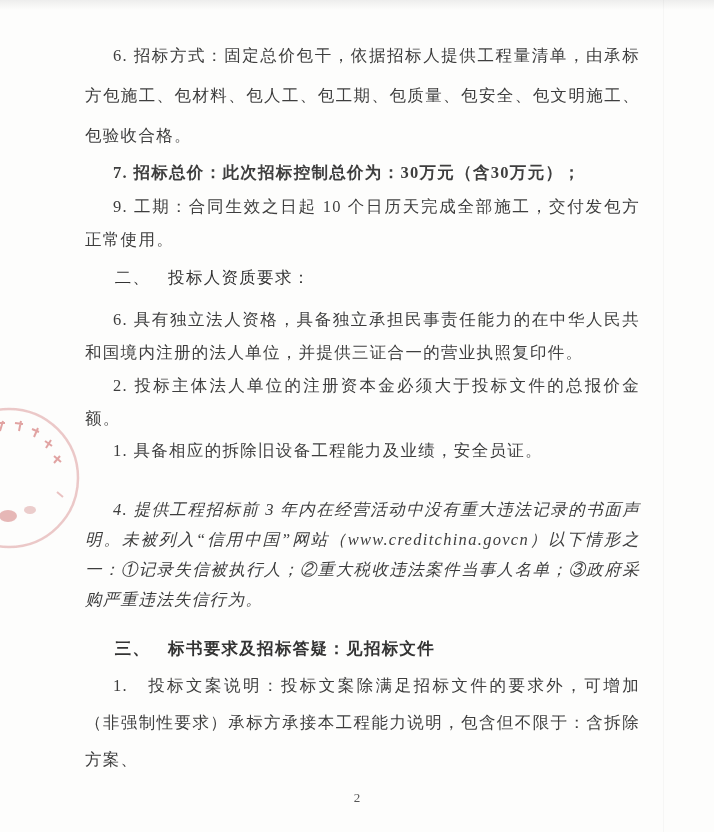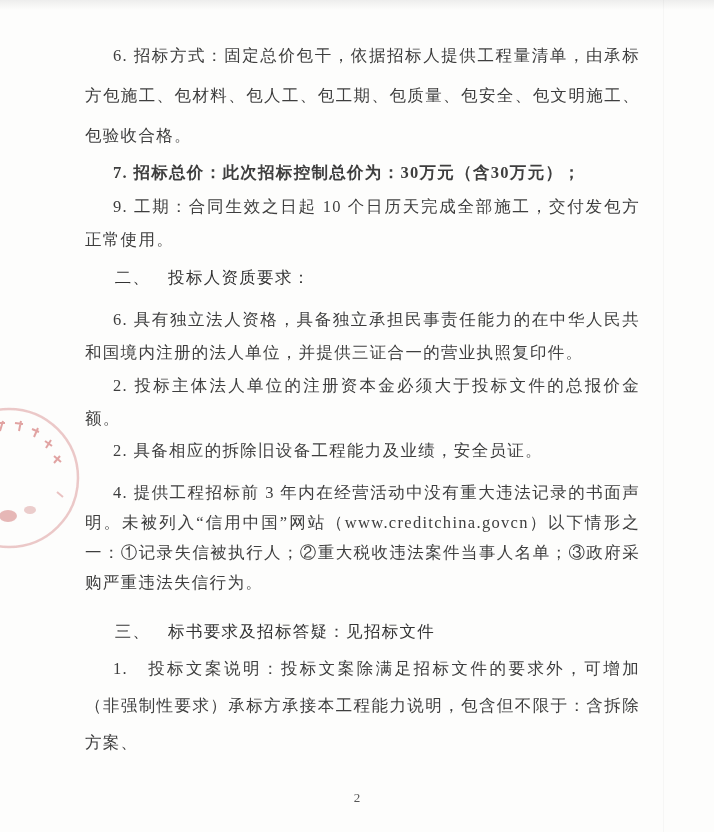--- a/index.html
+++ b/index.html
@@ -40,22 +40,22 @@
     line-height: 31px;
   }
   .p0  { line-height: 40px; }
   .p1  { line-height: 34px; font-weight: bold; }
   .p2  { line-height: 33px; }
   .p3  { line-height: 30px; }
   .h2  { margin-top: 6px;  line-height: 32px; font-weight: normal; color: #333; text-indent: 1.8em; }
   .p5  { margin-top: 9px;  line-height: 33px; }
   .p6  { line-height: 33px; }
   .p7  { line-height: 32px; }
-  .p8  { margin-top: 11px; line-height: 30px; }
-  .h3  { margin-top: 18px; line-height: 32px; font-weight: normal; color: #333; text-indent: 1.8em; }
+  .p8  { margin-top: 28px; line-height: 30px; font-style: italic; }
+  .h3  { margin-top: 18px; line-height: 32px; font-weight: bold; color: #333; text-indent: 1.8em; }
   .p10 { margin-top: 2px;  line-height: 37px; }
   .page-number {
     position: absolute;
     left: 0; right: 0;
     top: 790px;
     text-align: center;
     font-size: 13px;
     color: #555;
     letter-spacing: 0;
   }
@@ -105,21 +105,21 @@
     </g>
   </svg>
 
   <div class="text-block">
     <p class="para p0">6. 招标方式：固定总价包干，依据招标人提供工程量清单，由承标方包施工、包材料、包人工、包工期、包质量、包安全、包文明施工、包验收合格。</p>
     <p class="para p1">7. 招标总价：此次招标控制总价为：30万元（含30万元）；</p>
     <p class="para p2">9. 工期：合同生效之日起 10 个日历天完成全部施工，交付发包方正常使用。</p>
     <p class="para h2">二、　投标人资质要求：</p>
     <p class="para p5">6. 具有独立法人资格，具备独立承担民事责任能力的在中华人民共和国境内注册的法人单位，并提供三证合一的营业执照复印件。</p>
     <p class="para p6">2. 投标主体法人单位的注册资本金必须大于投标文件的总报价金额。</p>
-    <p class="para p7">2. 具备相应的拆除旧设备工程能力及业绩，安全员证。</p>
+    <p class="para p7">1. 具备相应的拆除旧设备工程能力及业绩，安全员证。</p>
     <p class="para p8">4. 提供工程招标前 3 年内在经营活动中没有重大违法记录的书面声明。未被列入“信用中国”网站（www.creditchina.govcn）以下情形之一：①记录失信被执行人；②重大税收违法案件当事人名单；③政府采购严重违法失信行为。</p>
     <p class="para h3">三、　标书要求及招标答疑：见招标文件</p>
     <p class="para p10">1.　投标文案说明：投标文案除满足招标文件的要求外，可增加（非强制性要求）承标方承接本工程能力说明，包含但不限于：含拆除方案、</p>
   </div>
 
   <div class="page-number">2</div>
 
 </div>
 
 </body></html>

